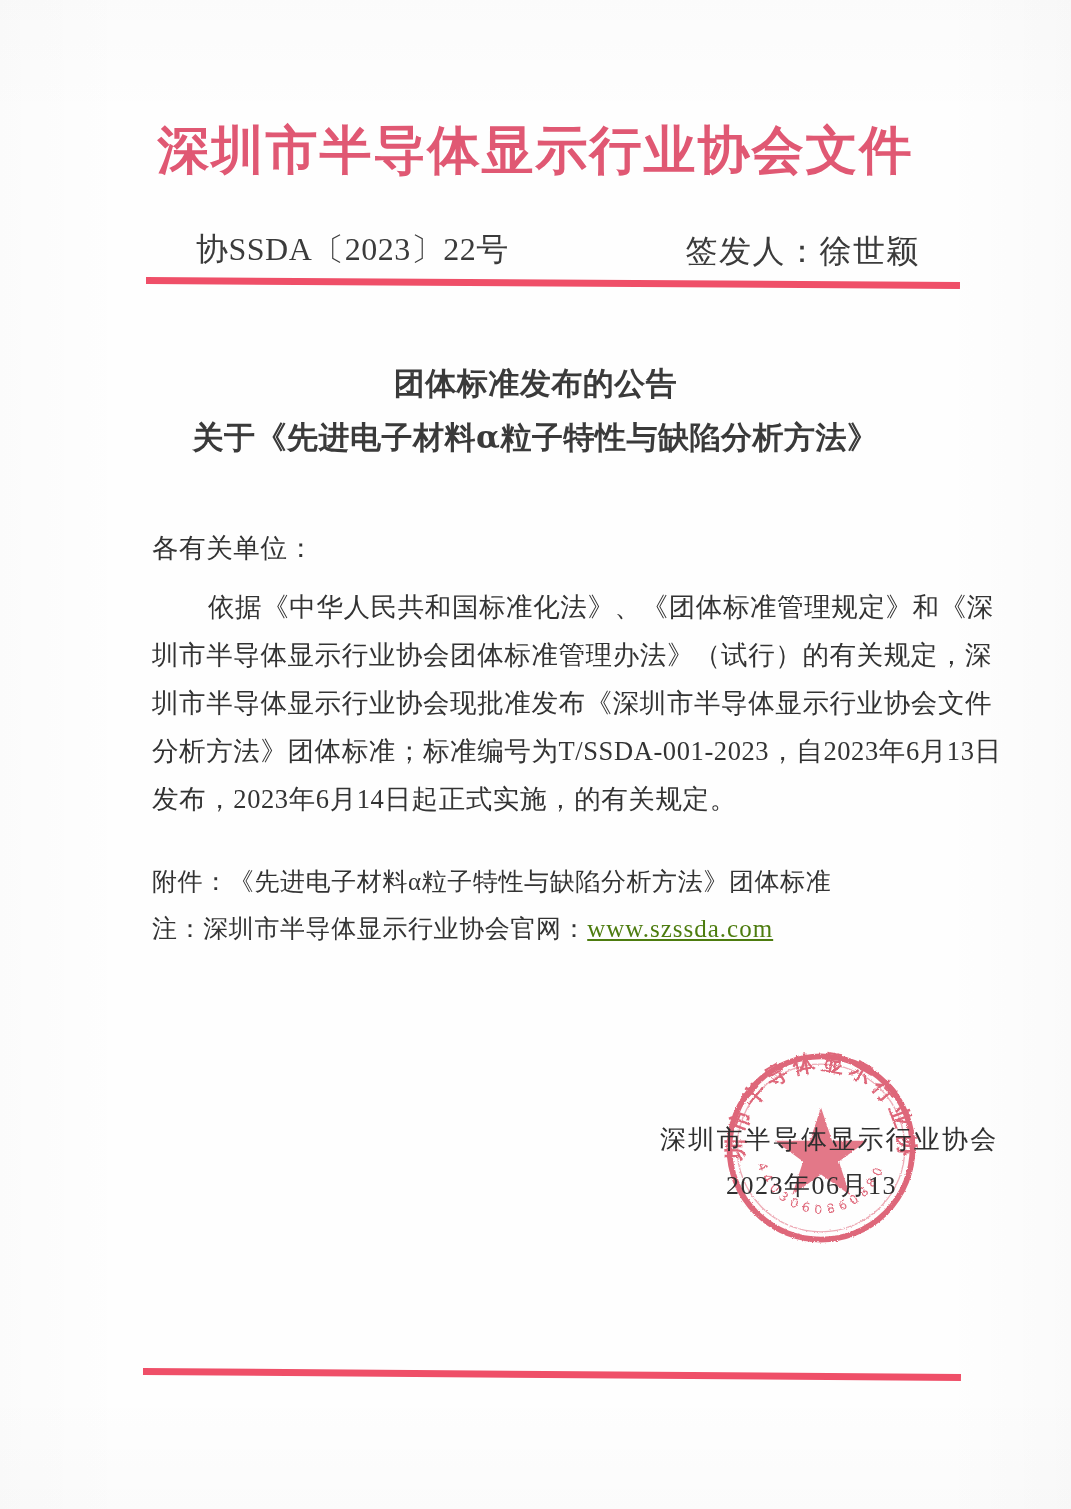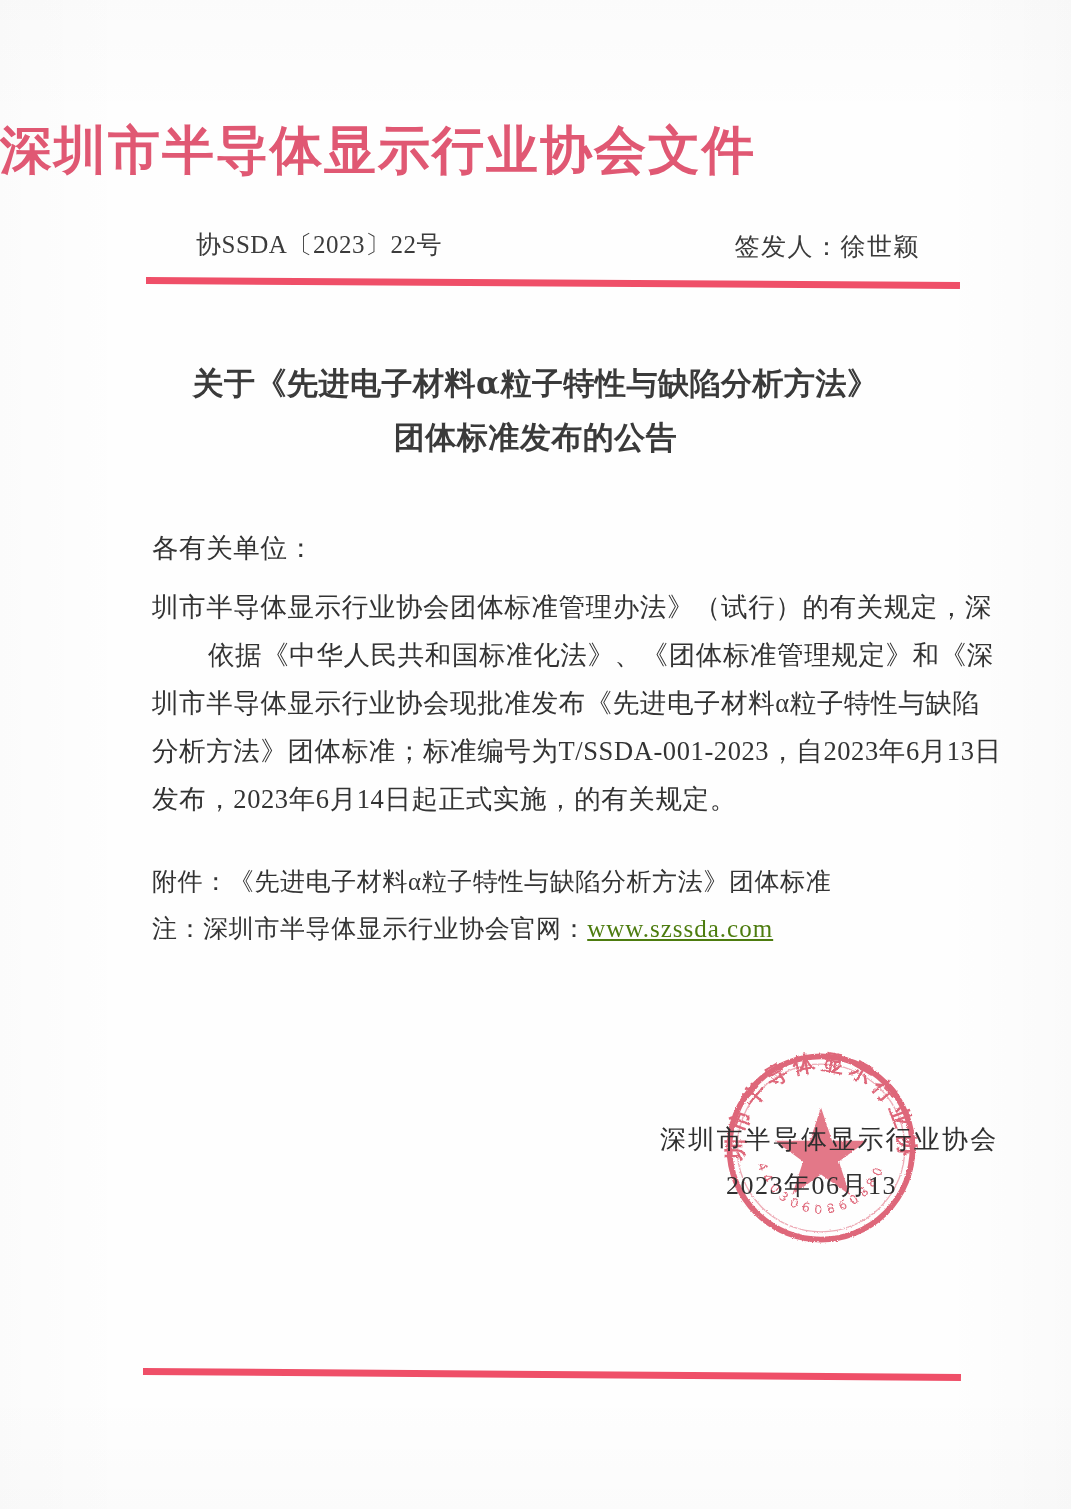--- a/index.html
+++ b/index.html
@@ -25,36 +25,37 @@
       linear-gradient(90deg, rgba(0,0,0,0.012) 0%, rgba(0,0,0,0) 12%, rgba(0,0,0,0) 88%, rgba(0,0,0,0.015) 100%),
       linear-gradient(180deg, rgba(0,0,0,0.012) 0%, rgba(0,0,0,0) 8%, rgba(0,0,0,0) 92%, rgba(0,0,0,0.012) 100%);
   }
 
   
   .masthead {
     position: absolute;
     left: 0;
     right: 0;
     top: 116px;
+    text-align: center;
     font-family: Liberation Mono, monospace;
     font-weight: bold;
     font-size: 52px;
     letter-spacing: 2px;
     color: #e05873;
     white-space: nowrap;
   }
 
   
   .docnum-row {
     position: absolute;
     left: 196px;
     right: 112px;
     top: 228px;
     height: 44px;
-    font-size: 25px;
+    font-size: 32px;
     color: #3b3b3b;
     letter-spacing: 0.5px;
   }
   .docnum {
     position: absolute;
     left: 0;
     top: 0;
     white-space: nowrap;
   }
   .issuer {
@@ -191,29 +192,29 @@
   <div class="masthead">深圳市半导体显示行业协会文件</div>
 
   <div class="docnum-row">
     <span class="docnum">协SSDA〔2023〕22号</span>
     <span class="issuer">签发人：徐世颖</span>
   </div>
 
   <div class="red-rule top"></div>
 
   <div class="headline">
+    <span class="hl-line">团体标准发布的公告</span>
     <span class="hl-line">关于《先进电子材料α粒子特性与缺陷分析方法》</span>
-    <span class="hl-line">团体标准发布的公告</span>
   </div>
 
   <div class="body-block">
     <div class="salutation">各有关单位：</div>
+    <span class="para-line indent">依据《中华人民共和国标准化法》、《团体标准管理规定》和《深</span>
     <span class="para-line">圳市半导体显示行业协会团体标准管理办法》（试行）的有关规定，深</span>
-    <span class="para-line indent">依据《中华人民共和国标准化法》、《团体标准管理规定》和《深</span>
-    <span class="para-line">圳市半导体显示行业协会现批准发布《先进电子材料α粒子特性与缺陷</span>
+    <span class="para-line">圳市半导体显示行业协会现批准发布《深圳市半导体显示行业协会文件</span>
     <span class="para-line">分析方法》团体标准；标准编号为T/SSDA-001-2023，自2023年6月13日</span>
     <span class="para-line">发布，2023年6月14日起正式实施，的有关规定。</span>
   </div>
 
   <div class="attach-block">
     <span class="attach-line">附件：《先进电子材料α粒子特性与缺陷分析方法》团体标准</span>
     <span class="attach-line">
       <span>注：深圳市半导体显示行业协会官网：</span><a class="weblink" href="#">www.szssda.com</a>
     </span>
   </div>

